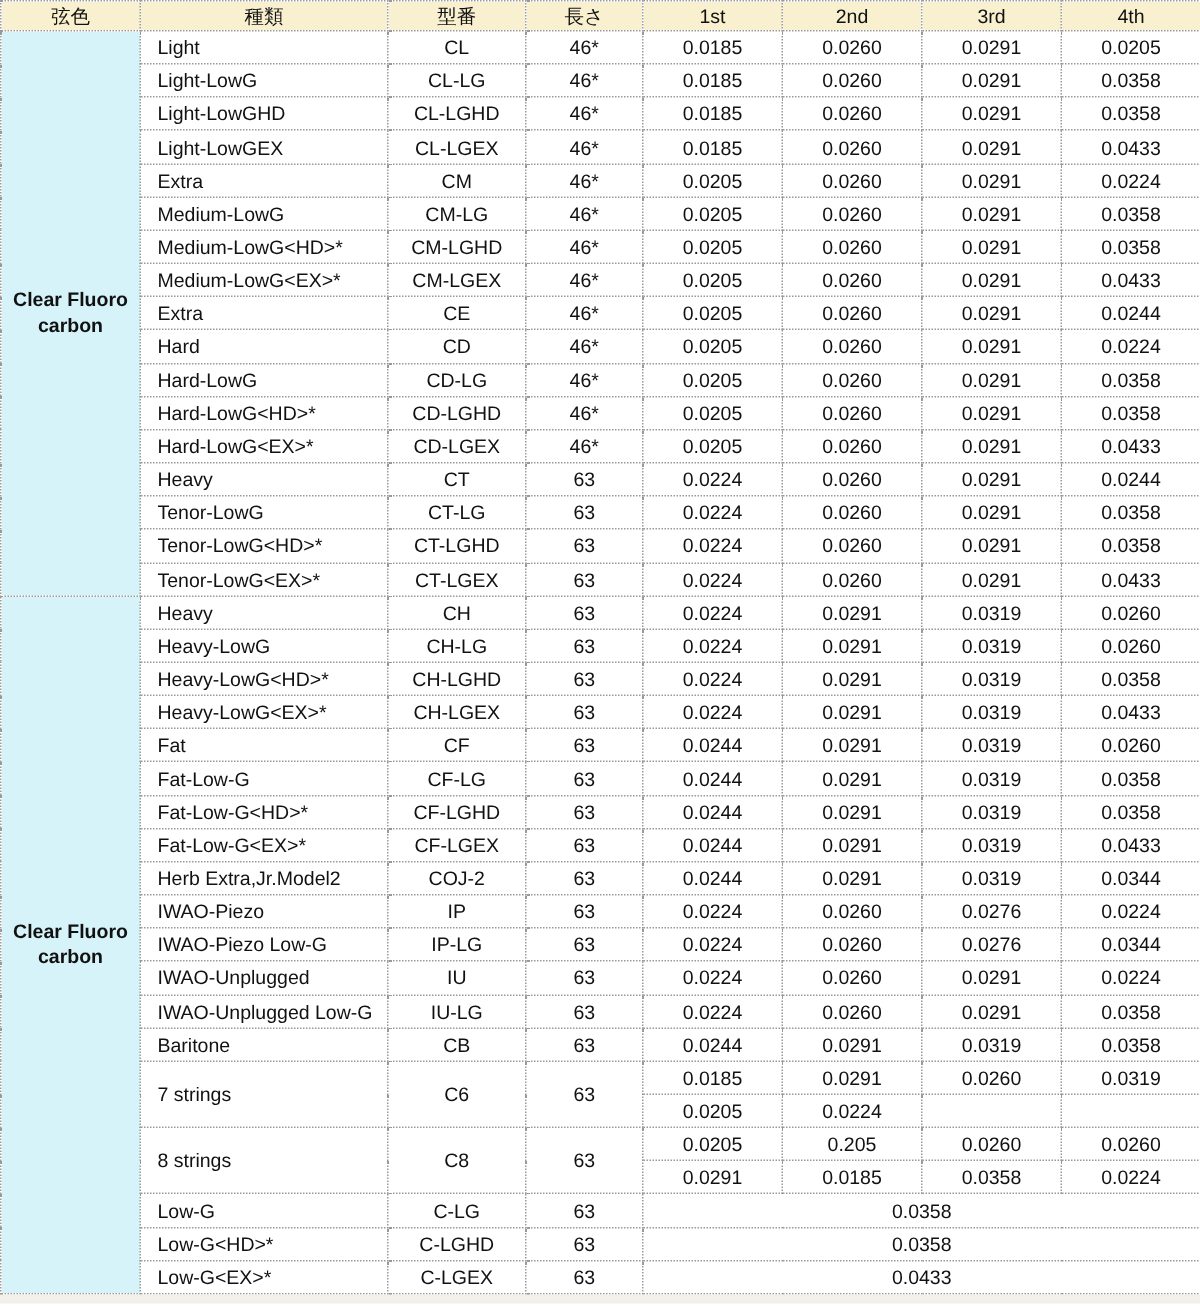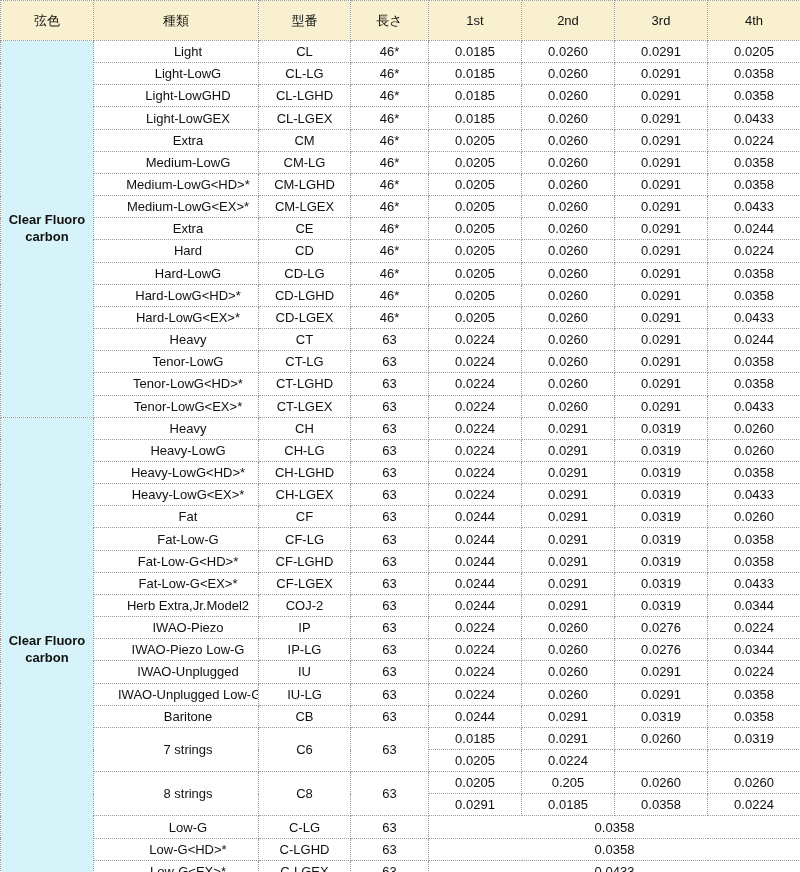--- a/index.html
+++ b/index.html
@@ -25,29 +25,29 @@
     border:1px dotted var(--border);
     font-size:13px;
     color:var(--text);
     text-align:center;
     padding:0;
     overflow:hidden;
     white-space:nowrap;
     background:var(--cell-bg);
     vertical-align:middle;
   }
-  thead tr{height:40px;}
+  thead tr{height:20px;}
   tbody tr{height:22.16px;}
   th{
     background:var(--header-bg);
     font-weight:normal;
   }
   td.kind{
-    text-align:center;
-    padding-left:24px;
+    text-align:left;
+    padding-left:11px;
   }
   td.section-cell{
     background:var(--section-bg);
     font-weight:bold;
     line-height:1.3;
     white-space:normal;
   }
   .bottom-strip{
     height:6px;
     width:800px;

